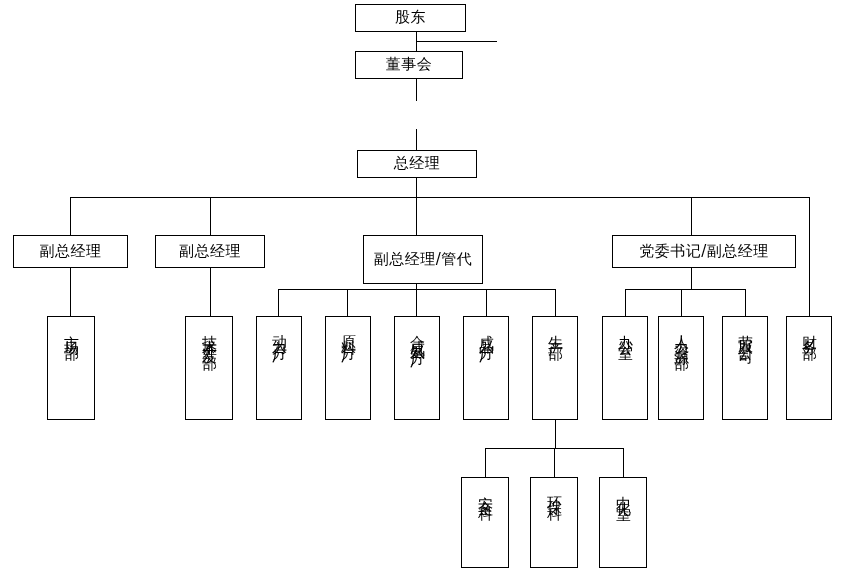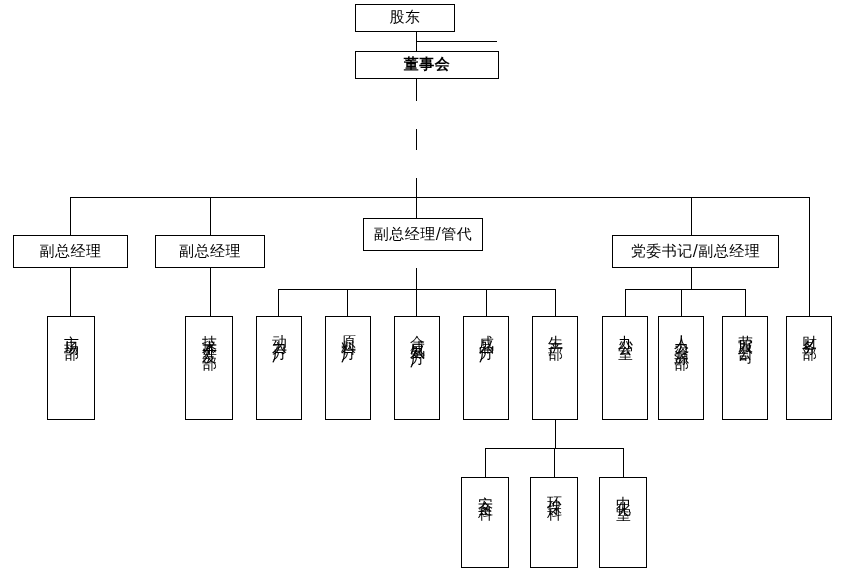--- a/index.html
+++ b/index.html
@@ -78,36 +78,39 @@
     <div class="ln vt" style="left: 691px; top: 268px; height: 21px;"></div>
     <div class="ln hz" style="left: 625px; top: 289px; width: 120px;"></div>
     <div class="ln vt" style="left: 625px; top: 289px; height: 27px;"></div>
     <div class="ln vt" style="left: 681px; top: 289px; height: 27px;"></div>
     <div class="ln vt" style="left: 745px; top: 289px; height: 27px;"></div>
     <div class="ln vt" style="left: 555px; top: 420px; height: 28px;"></div>
     <div class="ln hz" style="left: 485px; top: 448px; width: 138px;"></div>
     <div class="ln vt" style="left: 485px; top: 448px; height: 29px;"></div>
     <div class="ln vt" style="left: 554px; top: 448px; height: 29px;"></div>
     <div class="ln vt" style="left: 623px; top: 448px; height: 29px;"></div>
-    <div class="node h" style="left: 355px; top: 4px; width: 100px; height: 28px; border-color: rgb(0, 0, 0); background: rgb(255, 255, 255); color: rgb(0, 0, 0); align-items: center;">
+    <div class="node h" style="left: 355px; top: 4px; width: 111px; height: 28px; border-color: rgb(0, 0, 0); background: rgb(255, 255, 255); color: rgb(0, 0, 0); align-items: center;">
       <span class="lbl">股东</span>
     </div>
-    <div class="node h" style="left: 355px; top: 51px; width: 144px; height: 28px; border-color: rgb(0, 0, 0); background: rgb(255, 255, 255); color: rgb(0, 0, 0); font-weight: bold;">
+    <div class="node h" style="left: 355px; top: 51px; width: 108px; height: 28px; border-color: rgb(0, 0, 0); background: rgb(255, 255, 255); color: rgb(0, 0, 0);">
       <span class="lbl">董事会</span>
+    </div>
+    <div class="node h" style="left: 357px; top: 150px; width: 120px; height: 28px; border-color: rgb(0, 0, 0); background: rgb(255, 255, 255); color: rgb(0, 0, 0);">
+      <span class="lbl">总经理</span>
     </div>
     <div class="node h" style="left: 13px; top: 235px; width: 115px; height: 33px; border-color: rgb(0, 0, 0); background: rgb(255, 255, 255); color: rgb(0, 0, 0);">
       <span class="lbl">副总经理</span>
     </div>
     <div class="node h" style="left: 155px; top: 235px; width: 110px; height: 33px; border-color: rgb(0, 0, 0); background: rgb(255, 255, 255); color: rgb(0, 0, 0);">
       <span class="lbl">副总经理</span>
     </div>
-    <div class="node h" style="left: 363px; top: 218px; width: 120px; height: 33px; border-color: rgb(0, 0, 0); background: rgb(255, 255, 255); color: rgb(0, 0, 0);">
+    <div class="node h" style="left: 363px; top: 235px; width: 120px; height: 49px; border-color: rgb(0, 0, 0); background: rgb(255, 255, 255); color: rgb(0, 0, 0);">
       <span class="lbl">副总经理/管代</span>
     </div>
-    <div class="node h" style="left: 612px; top: 235px; width: 167px; height: 33px; border-color: rgb(0, 0, 0); background: rgb(255, 255, 255); color: rgb(0, 0, 0);">
+    <div class="node h" style="left: 612px; top: 235px; width: 184px; height: 33px; border-color: rgb(0, 0, 0); background: rgb(255, 255, 255); color: rgb(0, 0, 0);">
       <span class="lbl">党委书记/副总经理</span>
     </div>
     <div class="node v" style="left: 47px; top: 316px; width: 48px; height: 104px; border-color: rgb(0, 0, 0); background: rgb(255, 255, 255); color: rgb(0, 0, 0);">
       <span class="lbl">市场部</span>
     </div>
     <div class="node v" style="left: 185px; top: 316px; width: 48px; height: 104px; border-color: rgb(0, 0, 0); background: rgb(255, 255, 255); color: rgb(0, 0, 0);">
       <span class="lbl">技术开发部</span>
     </div>
     <div class="node v" style="left: 256px; top: 316px; width: 46px; height: 104px; border-color: rgb(0, 0, 0); background: rgb(255, 255, 255); color: rgb(0, 0, 0);">
       <span class="lbl">动力分厂</span>

